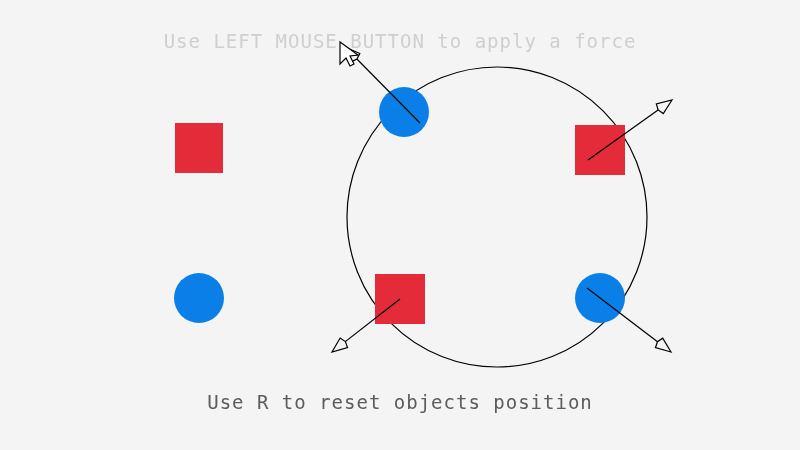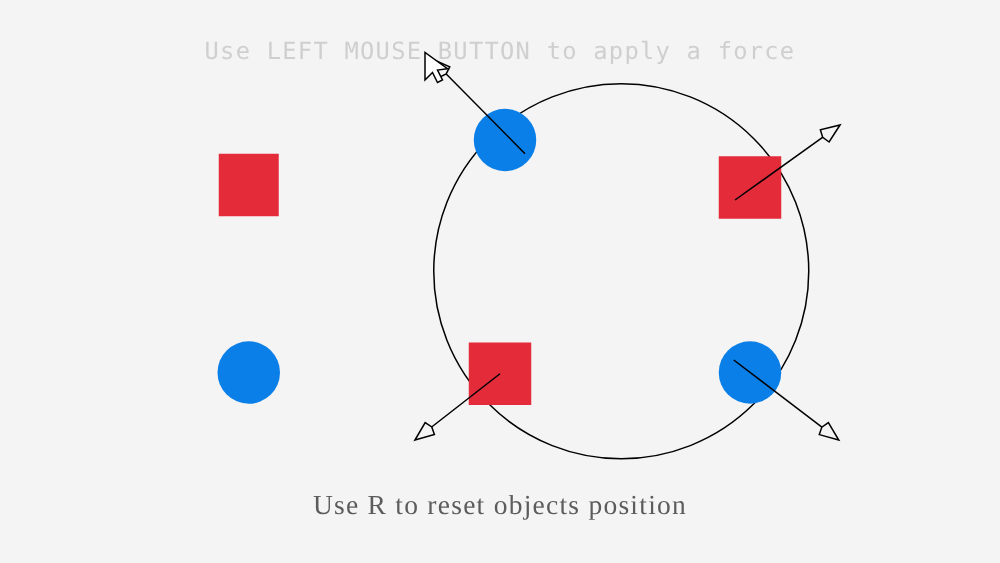--- a/index.html
+++ b/index.html
@@ -36,23 +36,22 @@
     white-space: pre;
     user-select: none;
   }
   #hint-top {
     top: 30px;
     font-size: 19px;
     color: #cfcfcf;
   }
   #hint-bottom {
     top: 391px;
-    font-size: 22px;
+    font-size: 19px;
     color: #5c5c5c;
-    font-family: Liberation Serif, serif;
   }
 </style>
 </head>
 <body style="background: rgb(244, 244, 244);">
 
 <div id="stage" style="background: rgb(244, 244, 244);">
 
   <svg id="scene-svg" viewBox="0 0 800 450" xmlns="http://www.w3.org/2000/svg">
 
     <rect x="0" y="0" width="800" height="450" fill="#f4f4f4"></rect>

